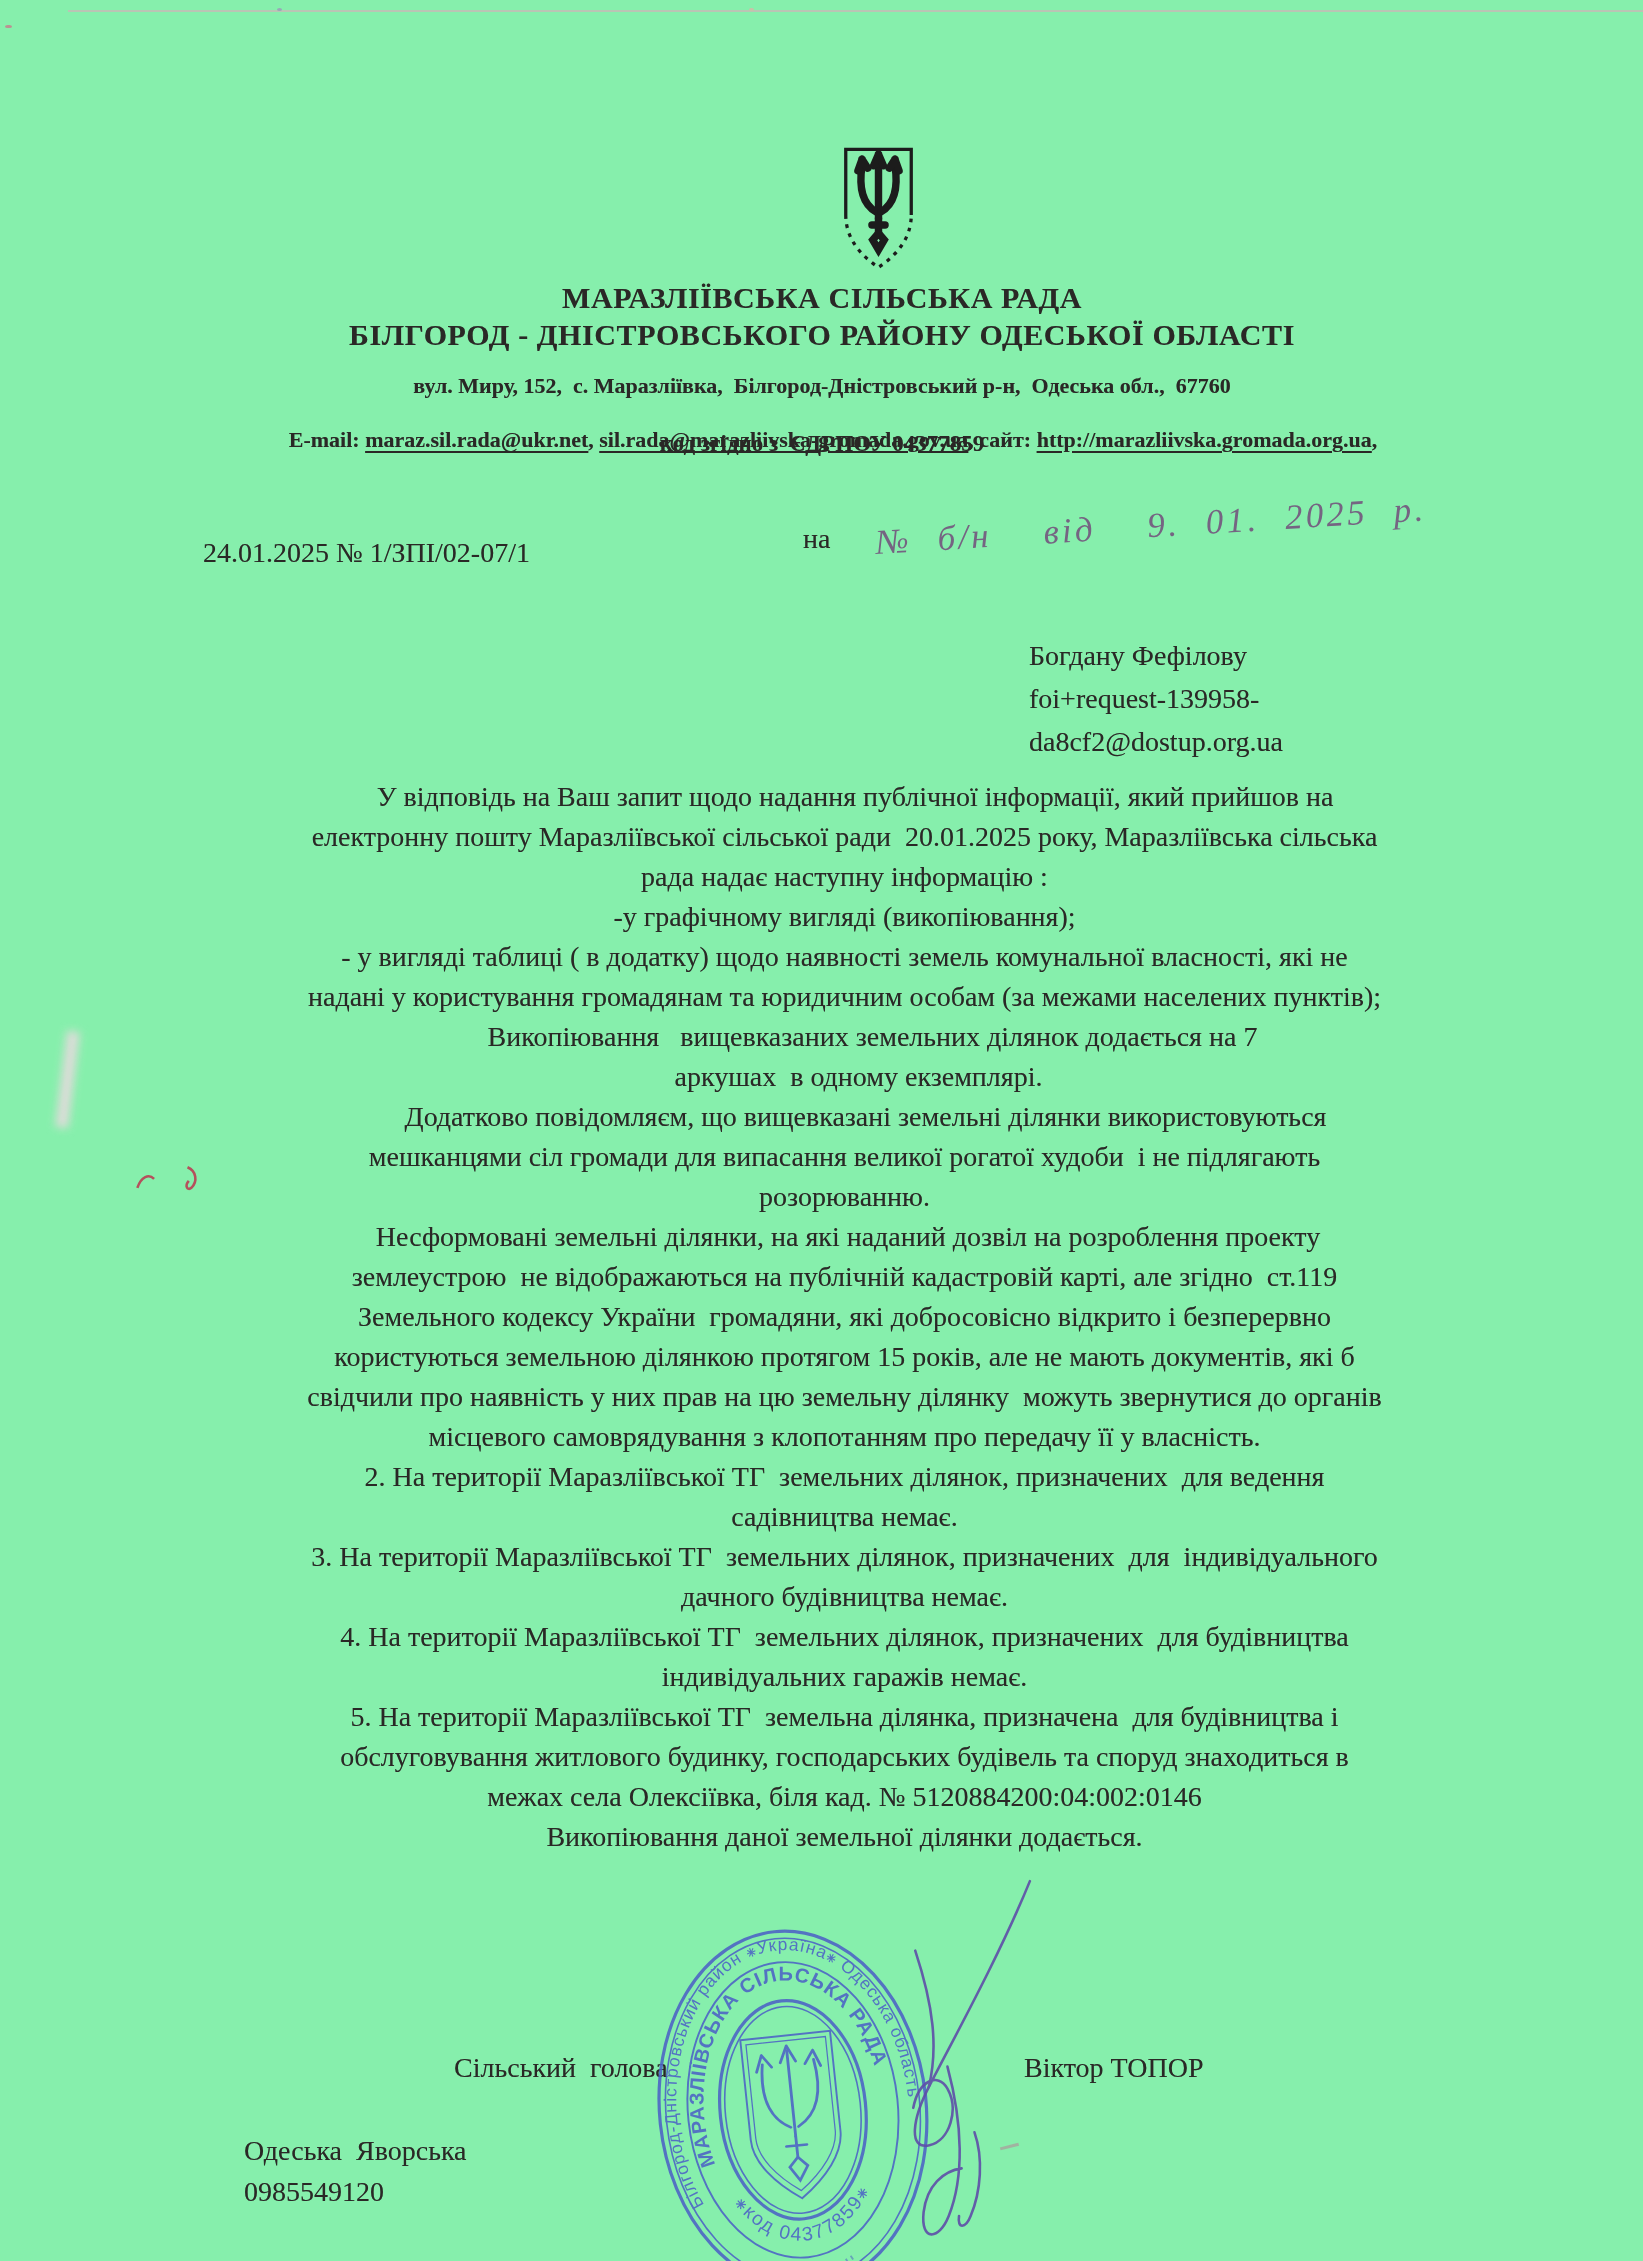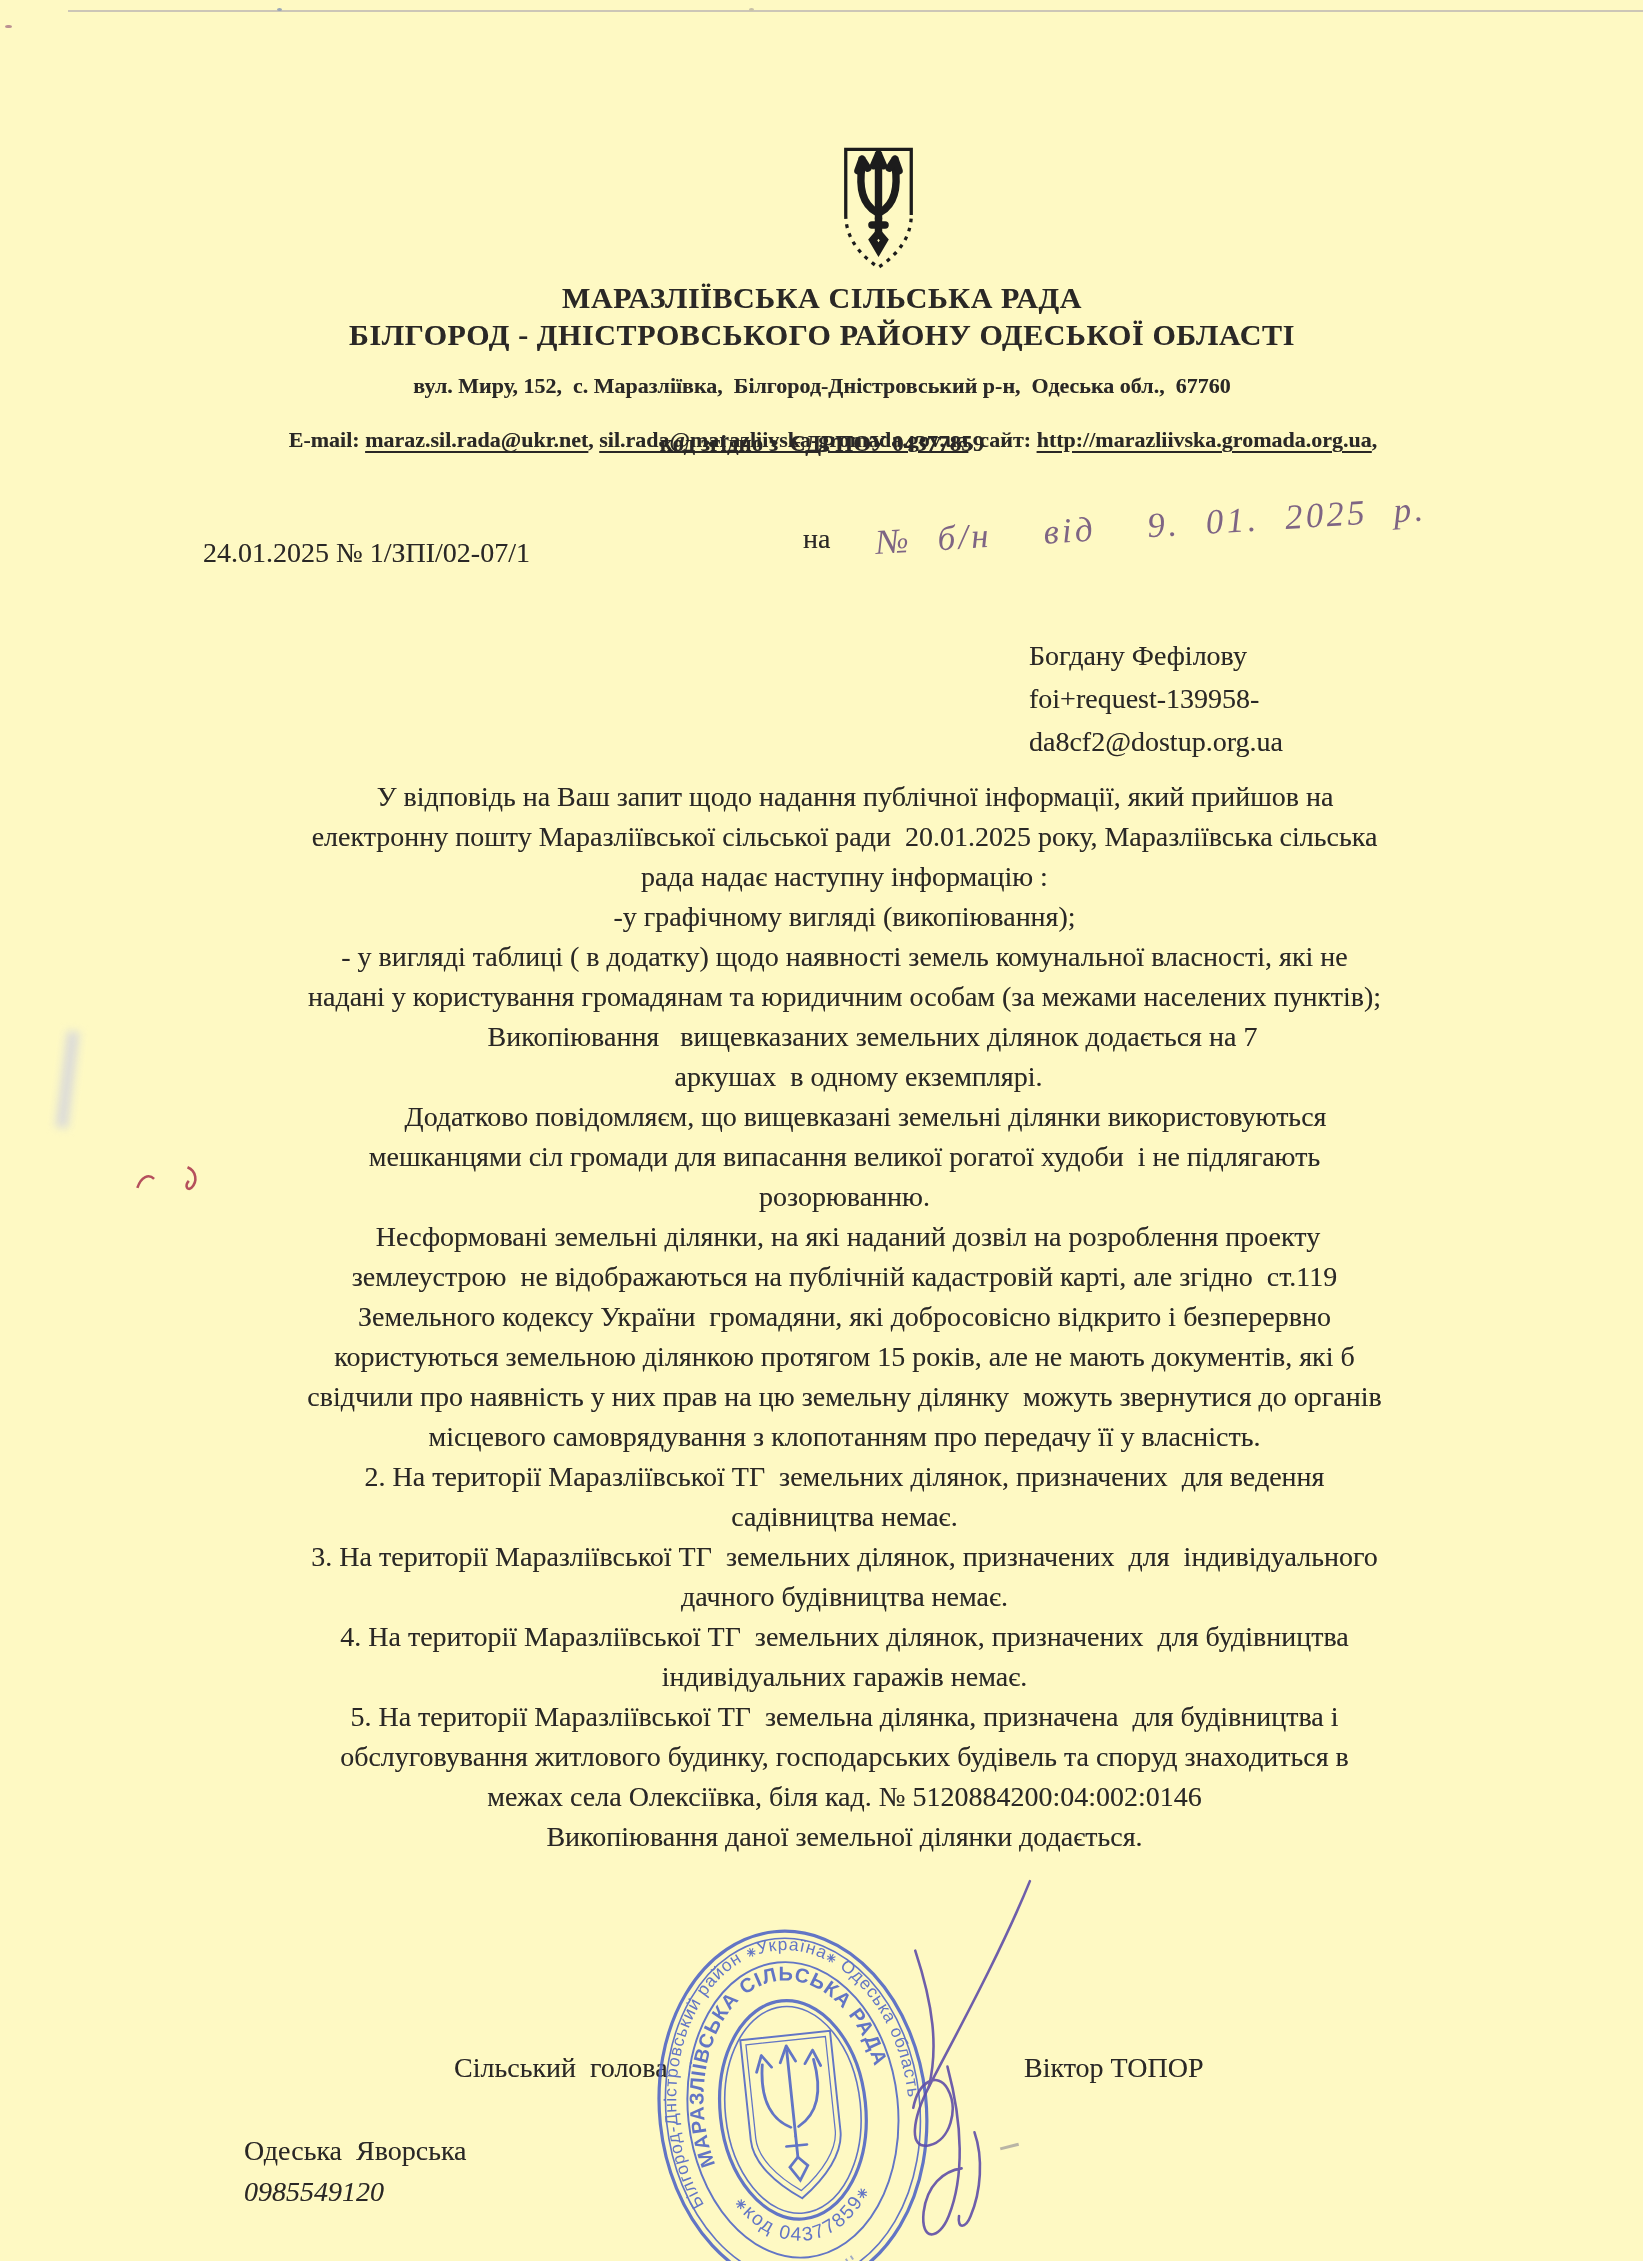--- a/index.html
+++ b/index.html
@@ -1,18 +1,18 @@
 <!DOCTYPE html>
 <html style="font-size:10.3px"><head>
 <meta charset="utf-8">
 <style>
   html,body{margin:0;padding:0;background:#7d7d7d;}
   .page{
     position:relative;width:1644px;height:2261px;margin:0 auto;
-    background:#fef9c3;overflow:hidden;
+    background:#86efac;overflow:hidden;
     font-family:"Liberation Serif",serif;color:#2a2826;
   }
   .abs{position:absolute;}
   .doc{text-shadow:0 0 0.6px rgba(45,42,40,.35);}
   
   .center-line{left:0;right:0;text-align:center;white-space:pre;}
   .org-name{top:281px;font-size:30px;font-weight:bold;letter-spacing:0.6px;}
   .org-region{top:318px;font-size:30px;font-weight:bold;letter-spacing:0.6px;}
   .org-address{top:373px;font-size:22px;font-weight:bold;}
   .org-contacts{top:401px;font-size:22px;font-weight:bold;}
@@ -29,21 +29,21 @@
   
   .recipient{left:1029px;top:634px;font-size:28px;line-height:43px;}
   .recipient div{white-space:pre;}
   
   .body-text{left:213px;top:777px;width:1263px;font-size:28px;line-height:40px;text-align:center;}
   .body-text div{white-space:pre;height:40px;}
   
   .sig-position{left:454px;top:2052px;font-size:28px;white-space:pre;}
   .sig-name{left:1024px;top:2052px;font-size:28px;white-space:pre;}
   .contact-name{left:244px;top:2135px;font-size:28px;white-space:pre;}
-  .contact-phone{left:244px;top:2176px;font-size:28px;white-space:pre;font-style:italic;}
+  .contact-phone{left:244px;top:2176px;font-size:28px;white-space:pre;}
   
   .emblem{left:830px;top:142px;width:97px;height:131px;}
   .stamp{left:650px;top:1923px;width:286px;height:375px;transform:rotate(-6deg);opacity:.88;}
   .signature-svg{left:722px;top:1854px;width:438px;height:451px;opacity:.9;}
   .stamp text{font-family:"Liberation Sans",sans-serif;}
   
   .scan-topline{left:68px;top:10.3px;width:1576px;height:1.9px;background:#c3bdb5;opacity:.85;}
   .speck1{left:5.2px;top:24.5px;width:7px;height:3.9px;background:#bb9292;border-radius:50%;}
   .speck2{left:277px;top:7.7px;width:5.2px;height:3.2px;background:#9aa7b8;border-radius:50%;}
   .speck3{left:749px;top:7.7px;width:4.5px;height:3.2px;background:#c9c2a8;border-radius:50%;}

